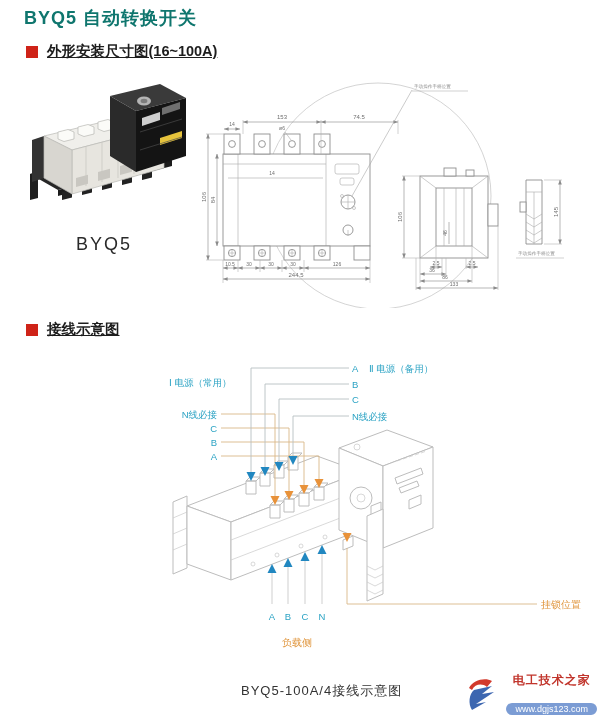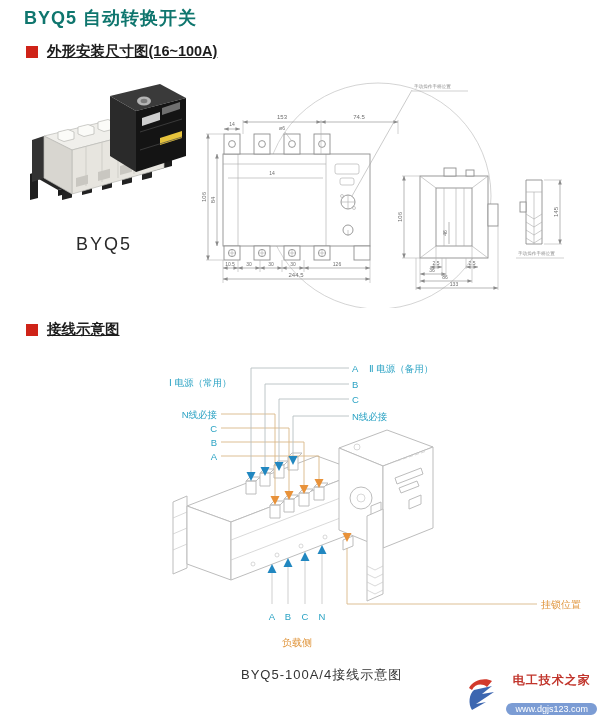--- a/index.html
+++ b/index.html
@@ -11,21 +11,21 @@
   .sec{position:absolute;display:flex;align-items:center;gap:9px;font-weight:bold;
        font-size:14.5px;color:#1d1d1d;text-decoration:underline;}
   .sec .sq{width:12px;height:12px;background:#cf2318;flex:0 0 auto;}
   .sec1{left:26px;top:42px}
   .sec2{left:26px;top:320px}
   .photo{position:absolute;left:14px;top:78px;}
   .photo-cap{position:absolute;left:14px;top:234px;width:180px;text-align:center;
              font-size:18px;letter-spacing:2px;color:#2a2a2a;}
   .draw{position:absolute;left:198px;top:76px;}
   .wire{position:absolute;left:125px;top:358px;}
-  .wire-cap{position:absolute;left:241px;top:666px;font-size:13px;color:#333;letter-spacing:1px;}
+  .wire-cap{position:absolute;left:241px;top:682px;font-size:13px;color:#333;letter-spacing:1px;}
   .wm{position:absolute;right:3px;bottom:3px;display:flex;align-items:center;gap:5px;}
   .wm-col{display:flex;flex-direction:column;align-items:center;}
   .wm-name{font-size:12px;font-weight:bold;color:#c1352c;letter-spacing:1px;}
   .wm-url{background:#7b9cd4;color:#fff;font-size:9px;padding:1px 9px;border-radius:7px;
           margin-top:14px;white-space:nowrap;}
   
   text{font-family:"Liberation Sans",sans-serif;}
   .dimline{stroke:#9a9a9a;stroke-width:0.7;fill:none;}
   .ext{stroke:#b3b3b3;stroke-width:0.6;fill:none;}
   .outline{stroke:#8f8f8f;stroke-width:0.9;fill:#fff;}

